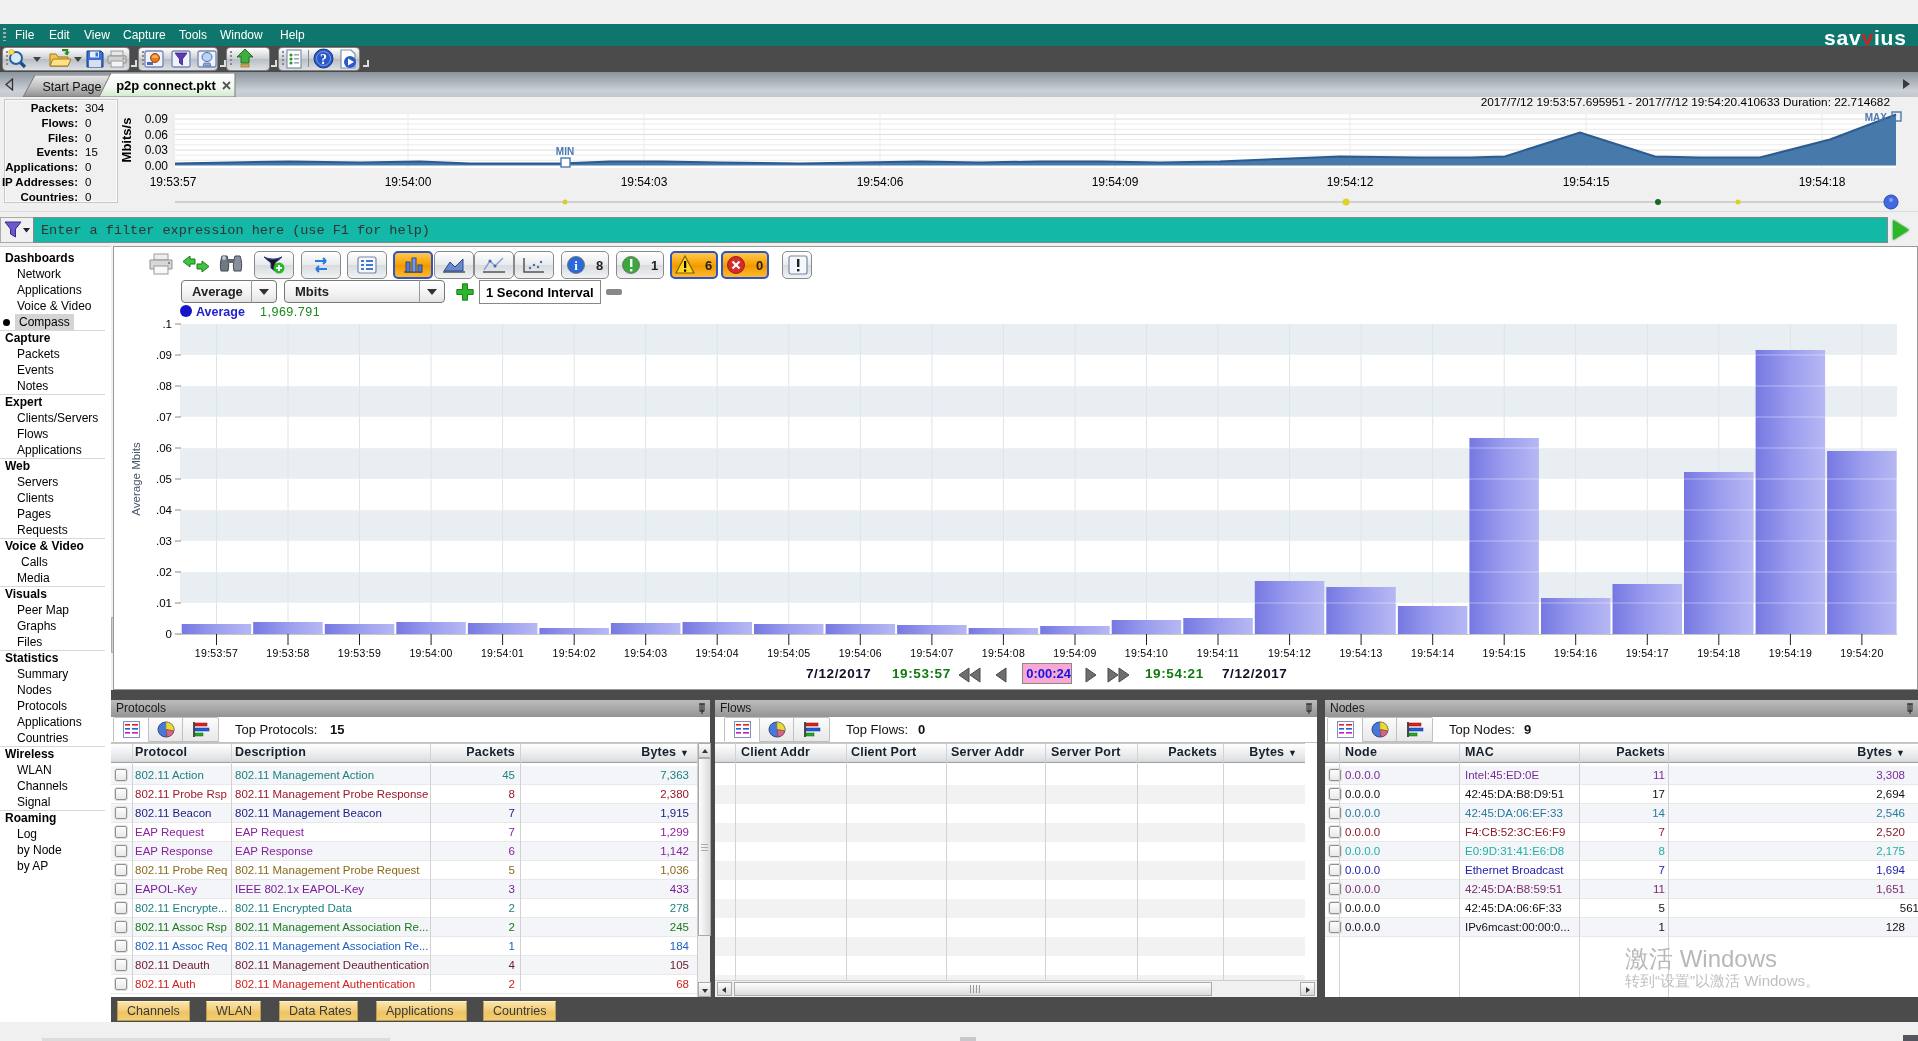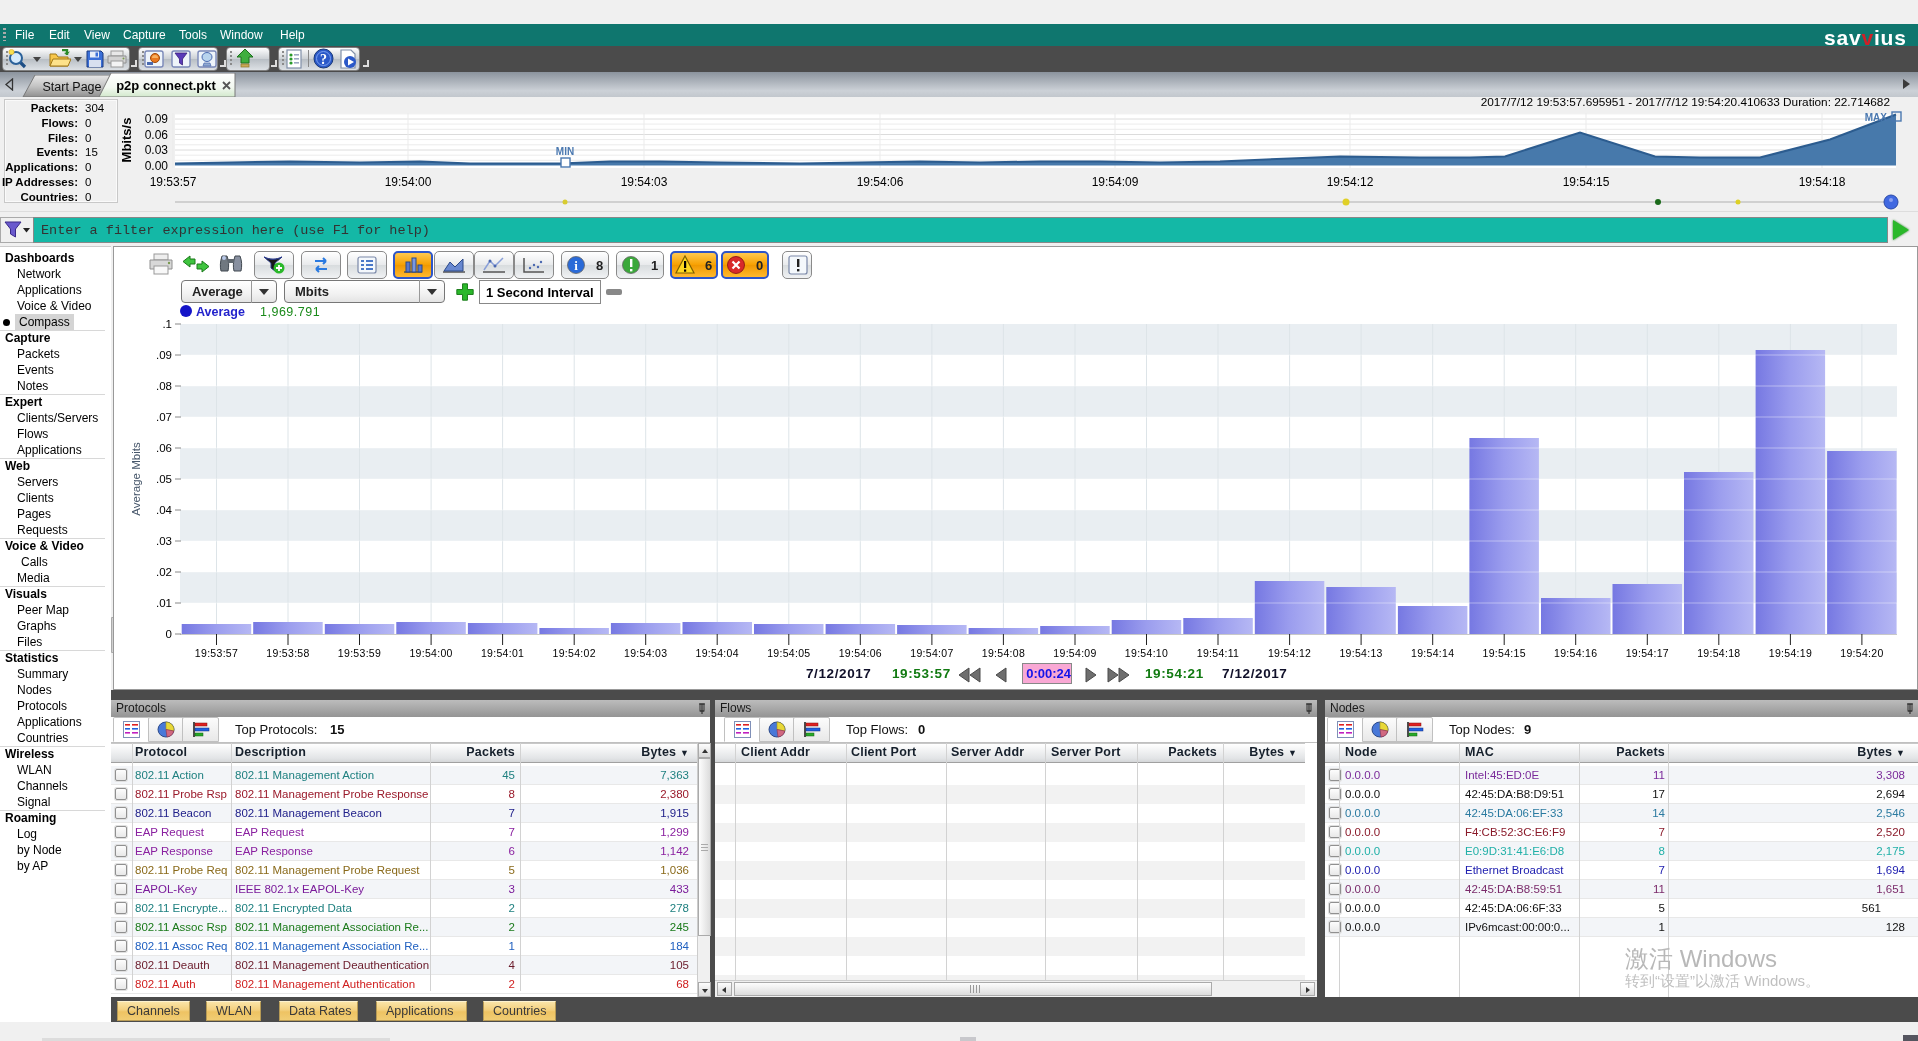--- a/index.html
+++ b/index.html
@@ -824,21 +824,21 @@
 <div class="cb" style="left:4px;top:183px"></div>
 <div class="row" style="left:20px;top:183px;color:#7a2a6a">0.0.0.0</div>
 <div class="row" style="left:140px;top:183px;color:#7a2a6a">42:45:DA:B8:59:51</div>
 <div class="row" style="left:260px;top:183px;width:80px;text-align:right;color:#7a2a6a">11</div>
 <div class="row" style="left:450px;top:183px;width:130px;text-align:right;color:#7a2a6a">1,651</div>
 <div class="row" style="left:0;top:199px;width:593px;background:#ffffff;border-bottom:1px solid #e8e8e8"></div>
 <div class="cb" style="left:4px;top:202px"></div>
 <div class="row" style="left:20px;top:202px;color:#111111">0.0.0.0</div>
 <div class="row" style="left:140px;top:202px;color:#111111">42:45:DA:06:6F:33</div>
 <div class="row" style="left:260px;top:202px;width:80px;text-align:right;color:#111111">5</div>
-<div class="row" style="left:426px;top:202px;width:130px;text-align:right;color:#111111">561</div>
+<div class="row" style="left:464px;top:202px;width:130px;text-align:right;color:#111111">561</div>
 <div class="row" style="left:0;top:218px;width:593px;background:#f3f5f8;border-bottom:1px solid #e8e8e8"></div>
 <div class="cb" style="left:4px;top:221px"></div>
 <div class="row" style="left:20px;top:221px;color:#111111">0.0.0.0</div>
 <div class="row" style="left:140px;top:221px;color:#111111">IPv6mcast:00:00:0...</div>
 <div class="row" style="left:260px;top:221px;width:80px;text-align:right;color:#111111">1</div>
 <div class="row" style="left:450px;top:221px;width:130px;text-align:right;color:#111111">128</div>
 <div class="colline" style="left:14px;top:43px;height:254px"></div>
 <div class="colline" style="left:134px;top:43px;height:254px"></div>
 <div class="colline" style="left:254px;top:43px;height:254px"></div>
 <div class="colline" style="left:343px;top:43px;height:254px"></div>

